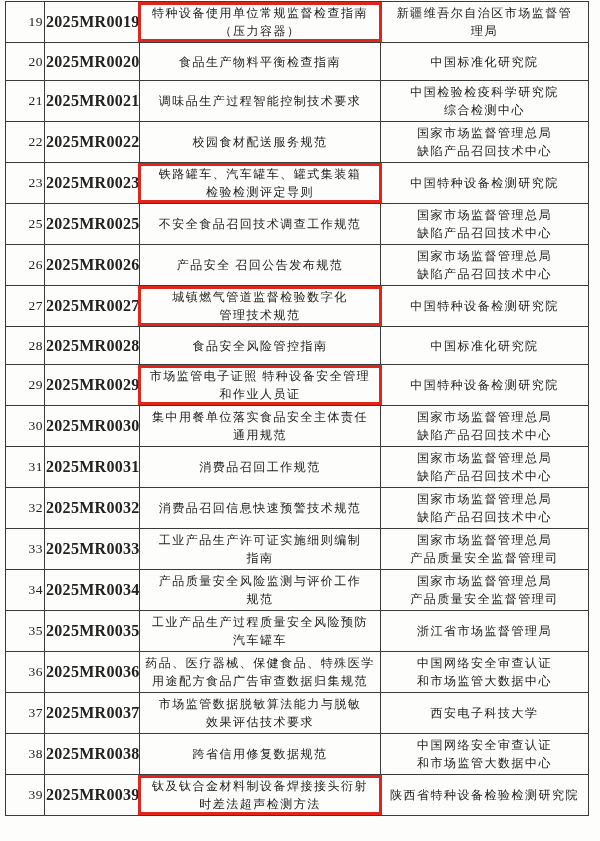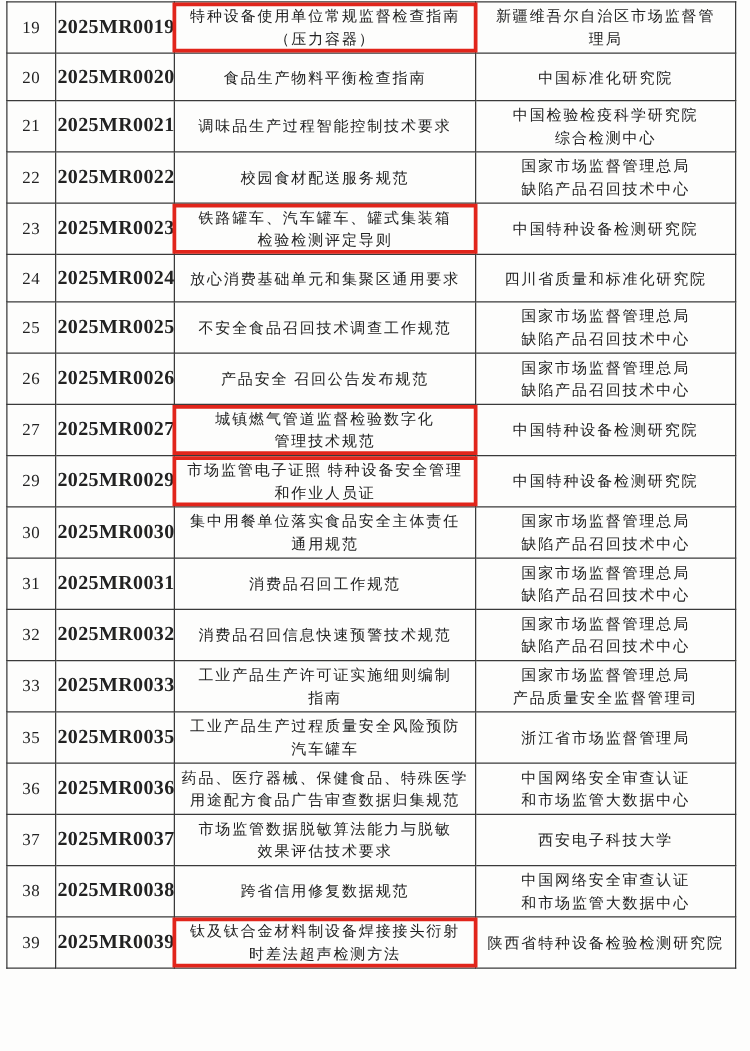--- a/index.html
+++ b/index.html
@@ -33,20 +33,21 @@
     text-align: center;
     vertical-align: middle;
     padding: 2px 1px;
     overflow: visible;
   }
   tr { height: 38px; }
 
   .c-seq {
     font-size: 13.5px;
     letter-spacing: 0.5px;
+    text-align: right;
   }
   .c-code {
     font-size: 16px;
     letter-spacing: 0.3px;
     font-weight: bold;
   }
   .c-title, .c-org {
     font-size: 12px;
     letter-spacing: 1.5px;
     line-height: 18px;
@@ -148,34 +149,20 @@
             <div class="line">铁路罐车、汽车罐车、罐式集装箱</div>
             <div class="line">检验检测评定导则</div>
             <span class="red-box"></span>
           </td>
           <td class="c-org">
             <div class="line">中国特种设备检测研究院</div>
           </td>
         </tr>
         <tr>
           <td class="c-seq">
-            <div class="line">24</div>
-          </td>
-          <td class="c-code">
-            <div class="line">2025MR0024</div>
-          </td>
-          <td class="c-title">
-            <div class="line">放心消费基础单元和集聚区通用要求</div>
-          </td>
-          <td class="c-org">
-            <div class="line">四川省质量和标准化研究院</div>
-          </td>
-        </tr>
-        <tr>
-          <td class="c-seq">
             <div class="line">25</div>
           </td>
           <td class="c-code">
             <div class="line">2025MR0025</div>
           </td>
           <td class="c-title">
             <div class="line">不安全食品召回技术调查工作规范</div>
           </td>
           <td class="c-org">
             <div class="line">国家市场监督管理总局</div>
@@ -208,20 +195,34 @@
             <div class="line">城镇燃气管道监督检验数字化</div>
             <div class="line">管理技术规范</div>
             <span class="red-box"></span>
           </td>
           <td class="c-org">
             <div class="line">中国特种设备检测研究院</div>
           </td>
         </tr>
         <tr>
           <td class="c-seq">
+            <div class="line">28</div>
+          </td>
+          <td class="c-code">
+            <div class="line">2025MR0028</div>
+          </td>
+          <td class="c-title">
+            <div class="line">食品安全风险管控指南</div>
+          </td>
+          <td class="c-org">
+            <div class="line">中国标准化研究院</div>
+          </td>
+        </tr>
+        <tr>
+          <td class="c-seq">
             <div class="line">29</div>
           </td>
           <td class="c-code">
             <div class="line">2025MR0029</div>
           </td>
           <td class="c-title">
             <div class="line">市场监管电子证照 特种设备安全管理</div>
             <div class="line">和作业人员证</div>
             <span class="red-box"></span>
           </td>
@@ -278,20 +279,36 @@
         <tr>
           <td class="c-seq">
             <div class="line">33</div>
           </td>
           <td class="c-code">
             <div class="line">2025MR0033</div>
           </td>
           <td class="c-title">
             <div class="line">工业产品生产许可证实施细则编制</div>
             <div class="line">指南</div>
+          </td>
+          <td class="c-org">
+            <div class="line">国家市场监督管理总局</div>
+            <div class="line">产品质量安全监督管理司</div>
+          </td>
+        </tr>
+        <tr>
+          <td class="c-seq">
+            <div class="line">34</div>
+          </td>
+          <td class="c-code">
+            <div class="line">2025MR0034</div>
+          </td>
+          <td class="c-title">
+            <div class="line">产品质量安全风险监测与评价工作</div>
+            <div class="line">规范</div>
           </td>
           <td class="c-org">
             <div class="line">国家市场监督管理总局</div>
             <div class="line">产品质量安全监督管理司</div>
           </td>
         </tr>
         <tr>
           <td class="c-seq">
             <div class="line">35</div>
           </td>

